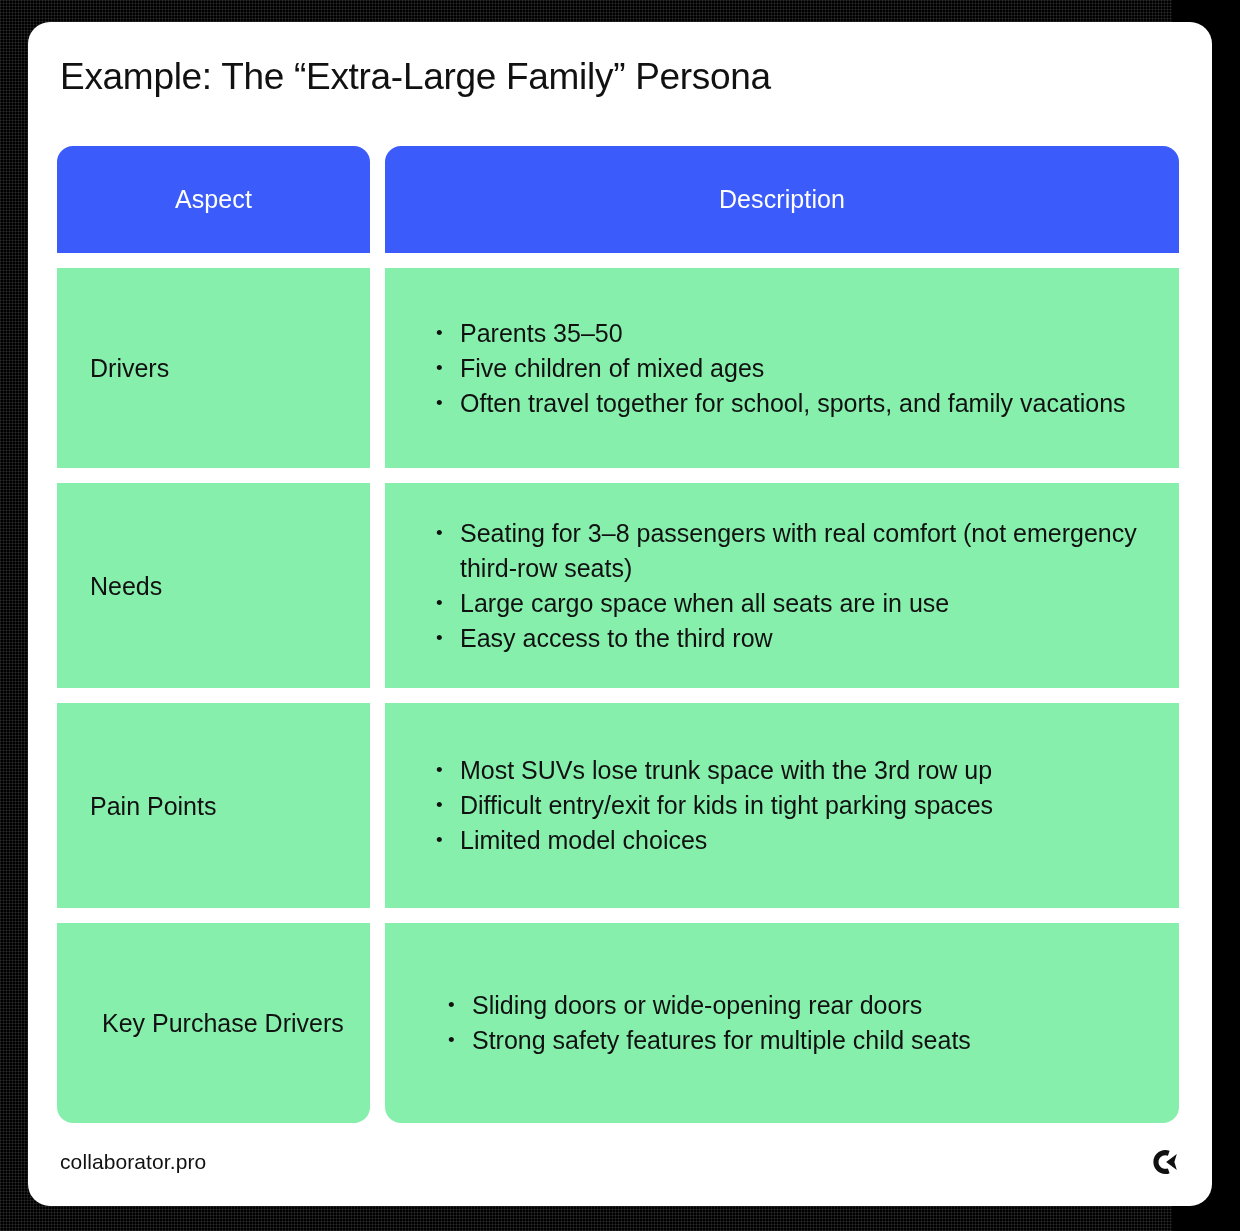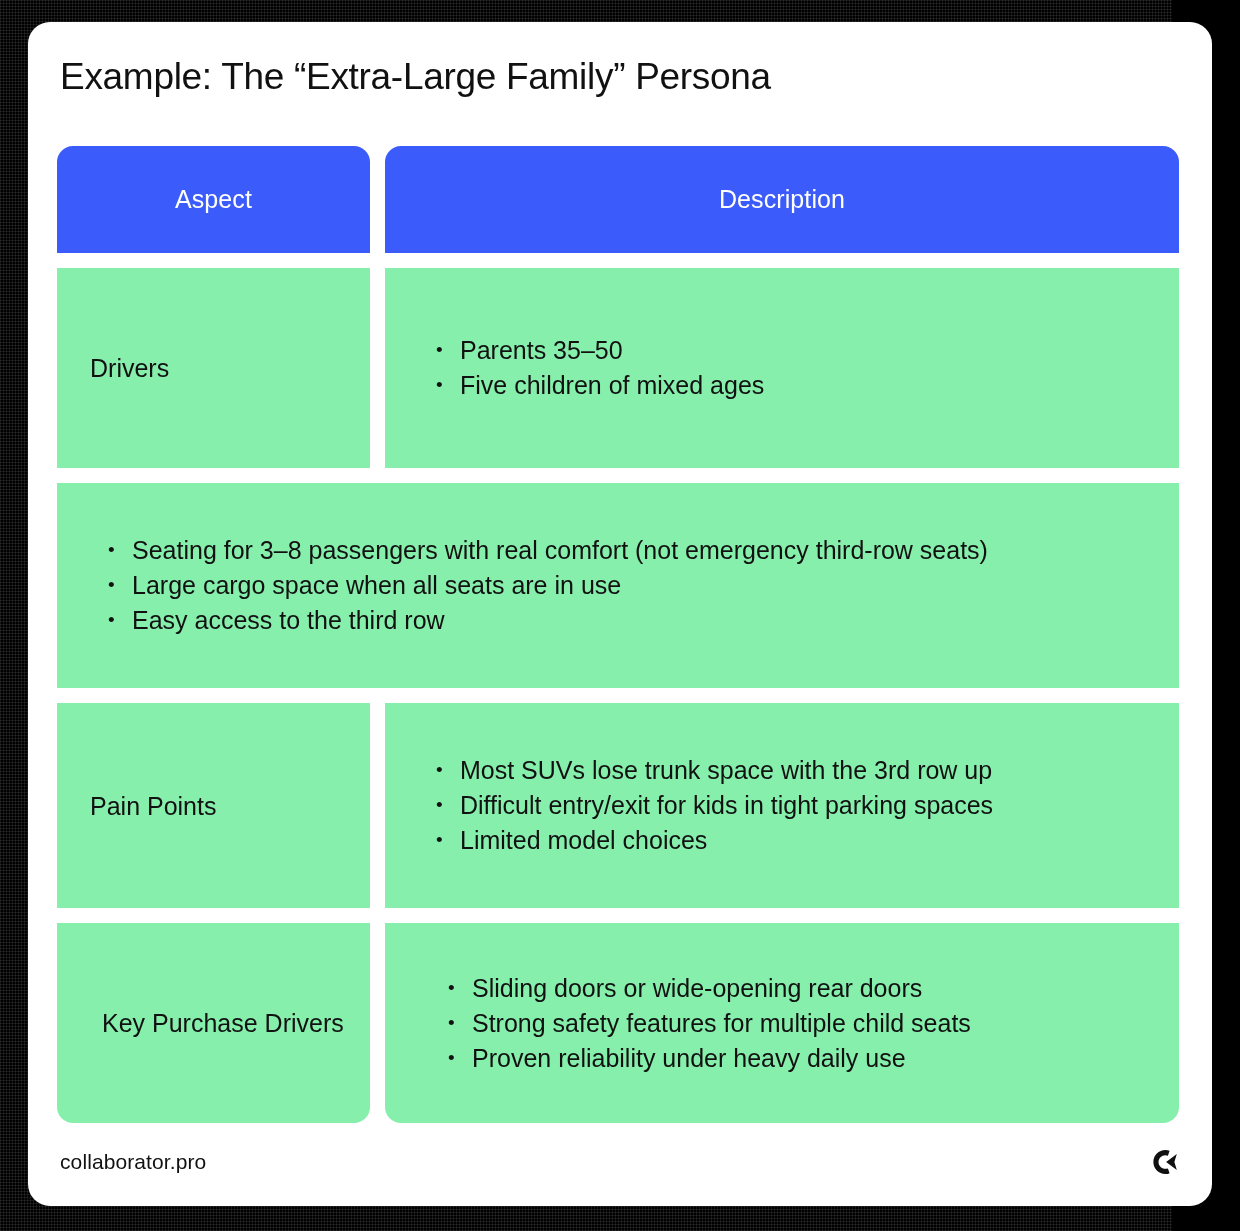--- a/index.html
+++ b/index.html
@@ -184,25 +184,29 @@
       </div>
 
       <div class="trow body-row r1">
         <div class="cell-aspect">
           <span class="aspect-label">Drivers</span>
         </div>
         <div class="cell-desc">
           <ul class="desc-list">
             <li>Parents 35–50</li>
             <li>Five children of mixed ages</li>
+            <li>Often travel together for school, sports, and family vacations</li>
           </ul>
         </div>
       </div>
 
       <div class="trow body-row r2">
+        <div class="cell-aspect">
+          <span class="aspect-label">Needs</span>
+        </div>
         <div class="cell-desc">
           <ul class="desc-list">
             <li>Seating for 3–8 passengers with real comfort (not emergency third-row seats)</li>
             <li>Large cargo space when all seats are in use</li>
             <li>Easy access to the third row</li>
           </ul>
         </div>
       </div>
 
       <div class="trow body-row r3">
@@ -219,21 +223,20 @@
       </div>
 
       <div class="trow body-row r4">
         <div class="cell-aspect">
           <span class="aspect-label">Key Purchase Drivers</span>
         </div>
         <div class="cell-desc">
           <ul class="desc-list">
             <li>Sliding doors or wide-opening rear doors</li>
             <li>Strong safety features for multiple child seats</li>
-            <li>Proven reliability under heavy daily use</li>
           </ul>
         </div>
       </div>
 
     </div>
 
     <div id="footer">
       <span id="footer-brand">collaborator.pro</span>
       <span>
         <svg id="footer-logo" viewBox="0 0 32 32" xmlns="http://www.w3.org/2000/svg" aria-hidden="true">

